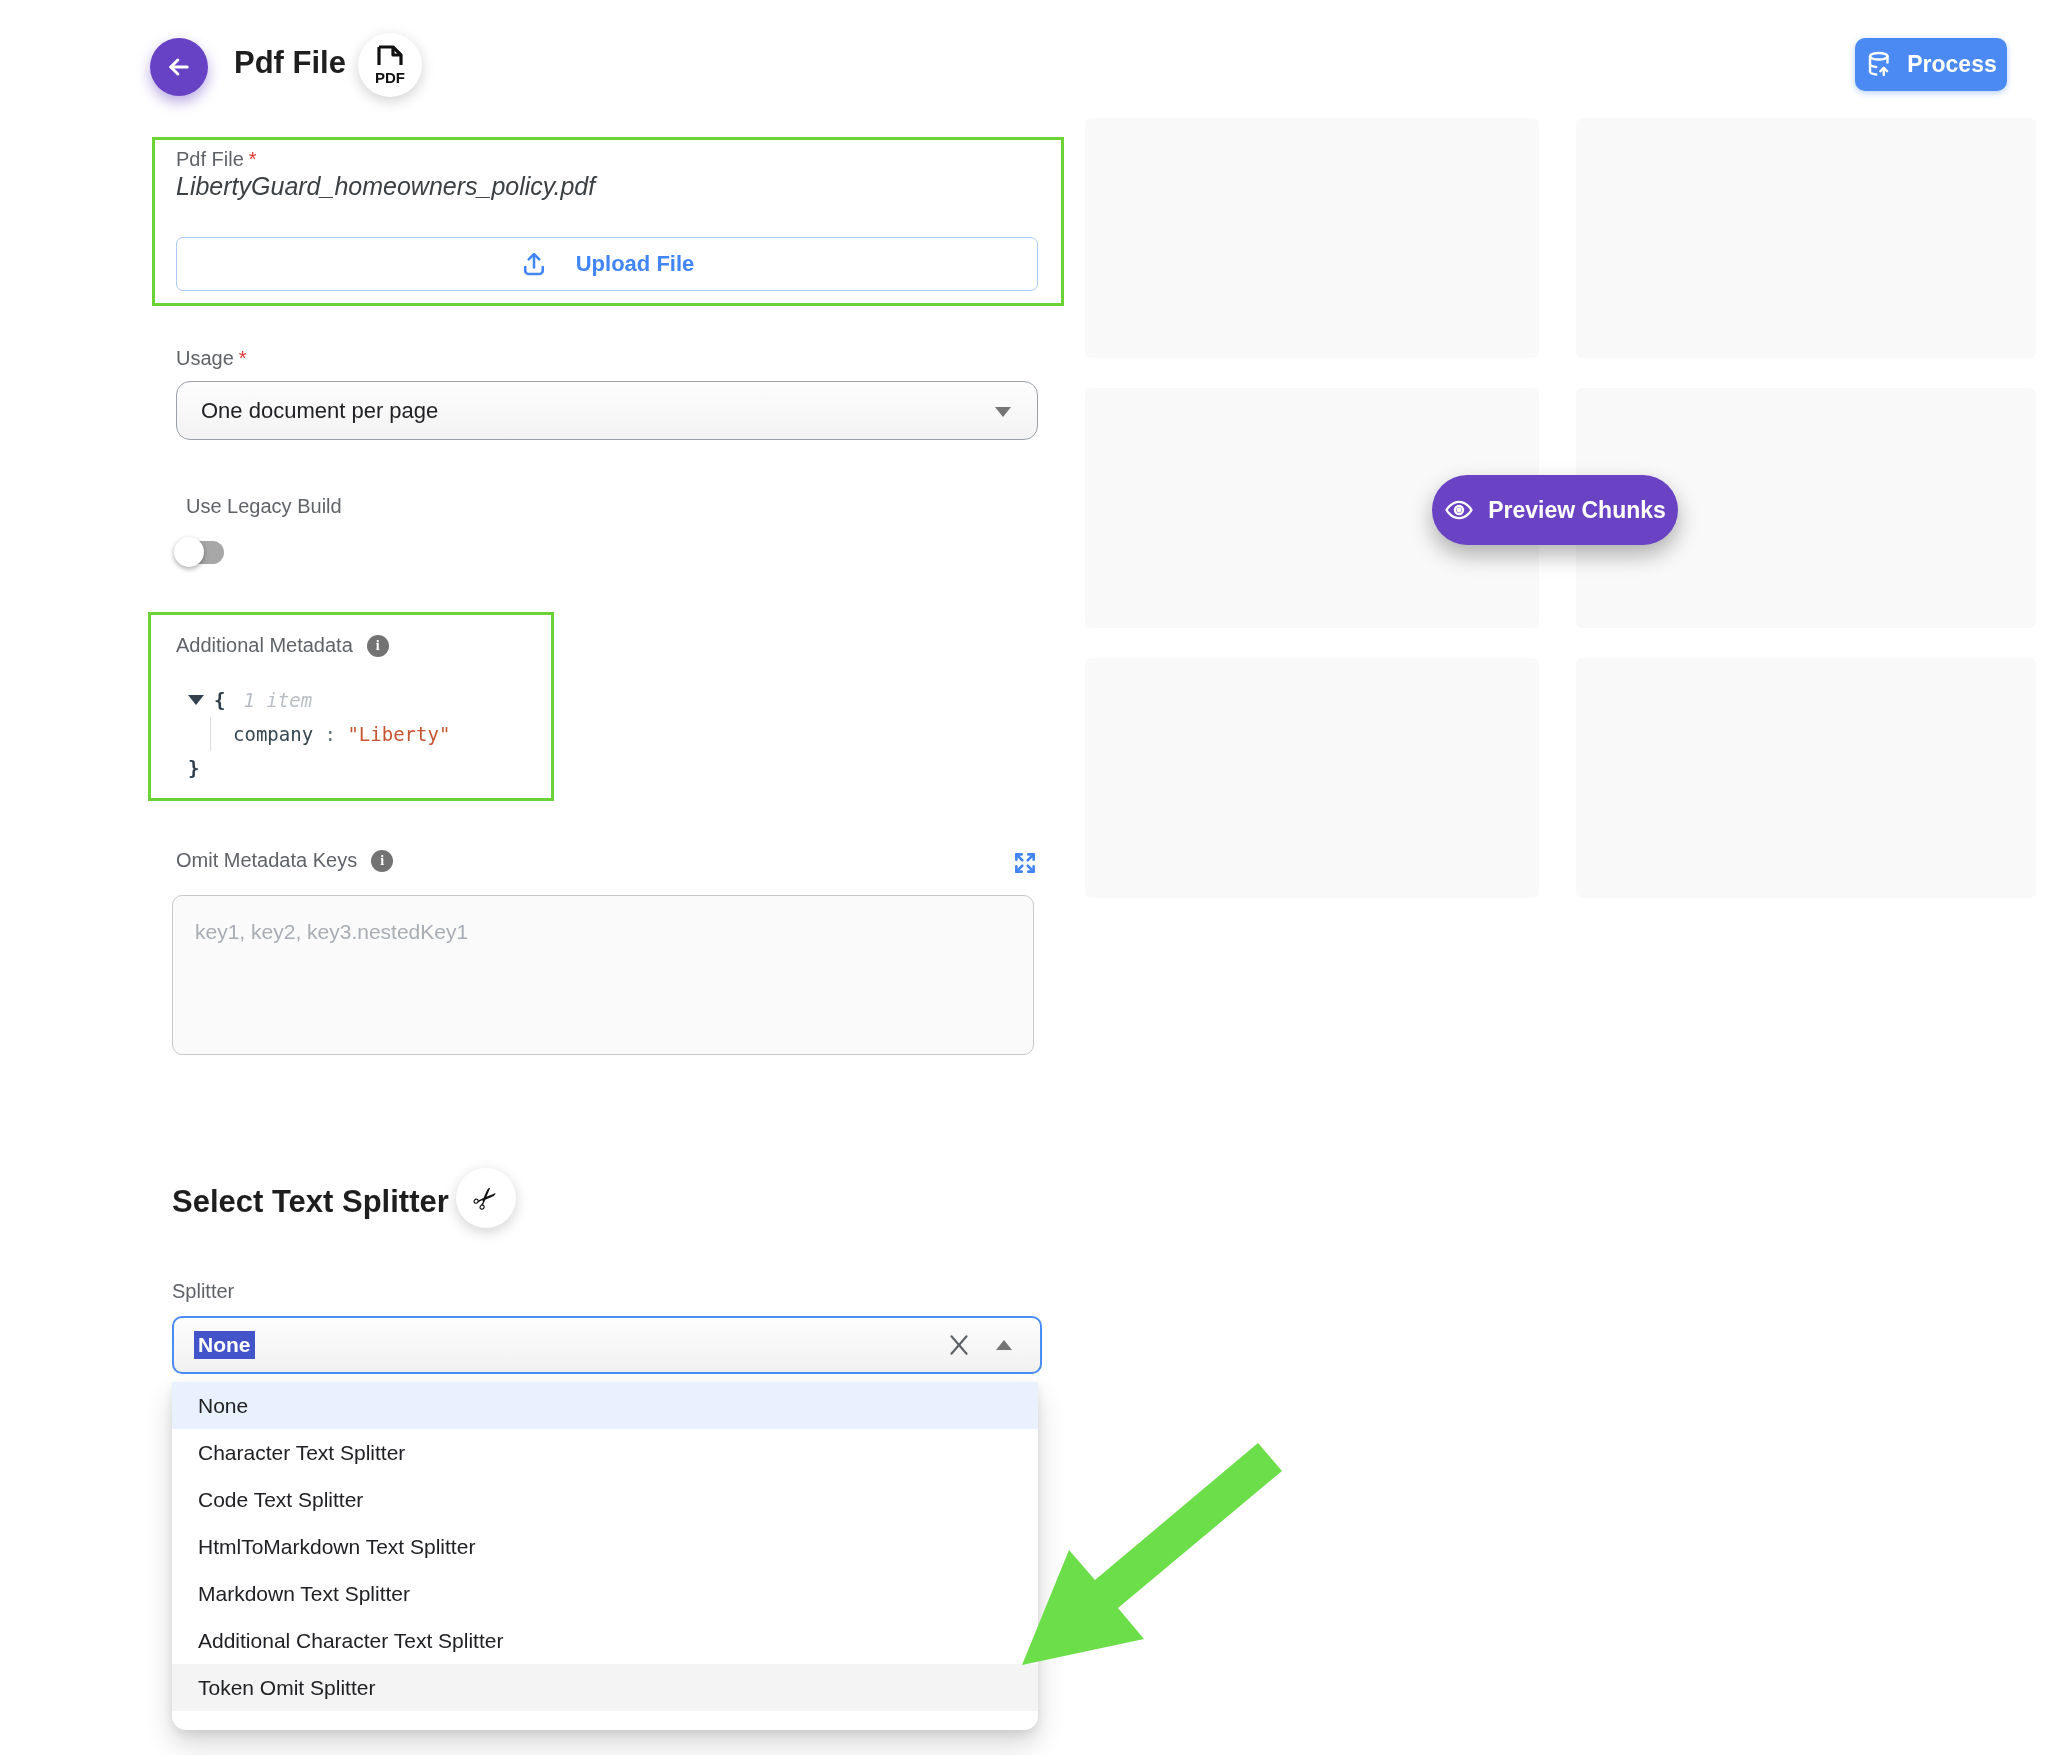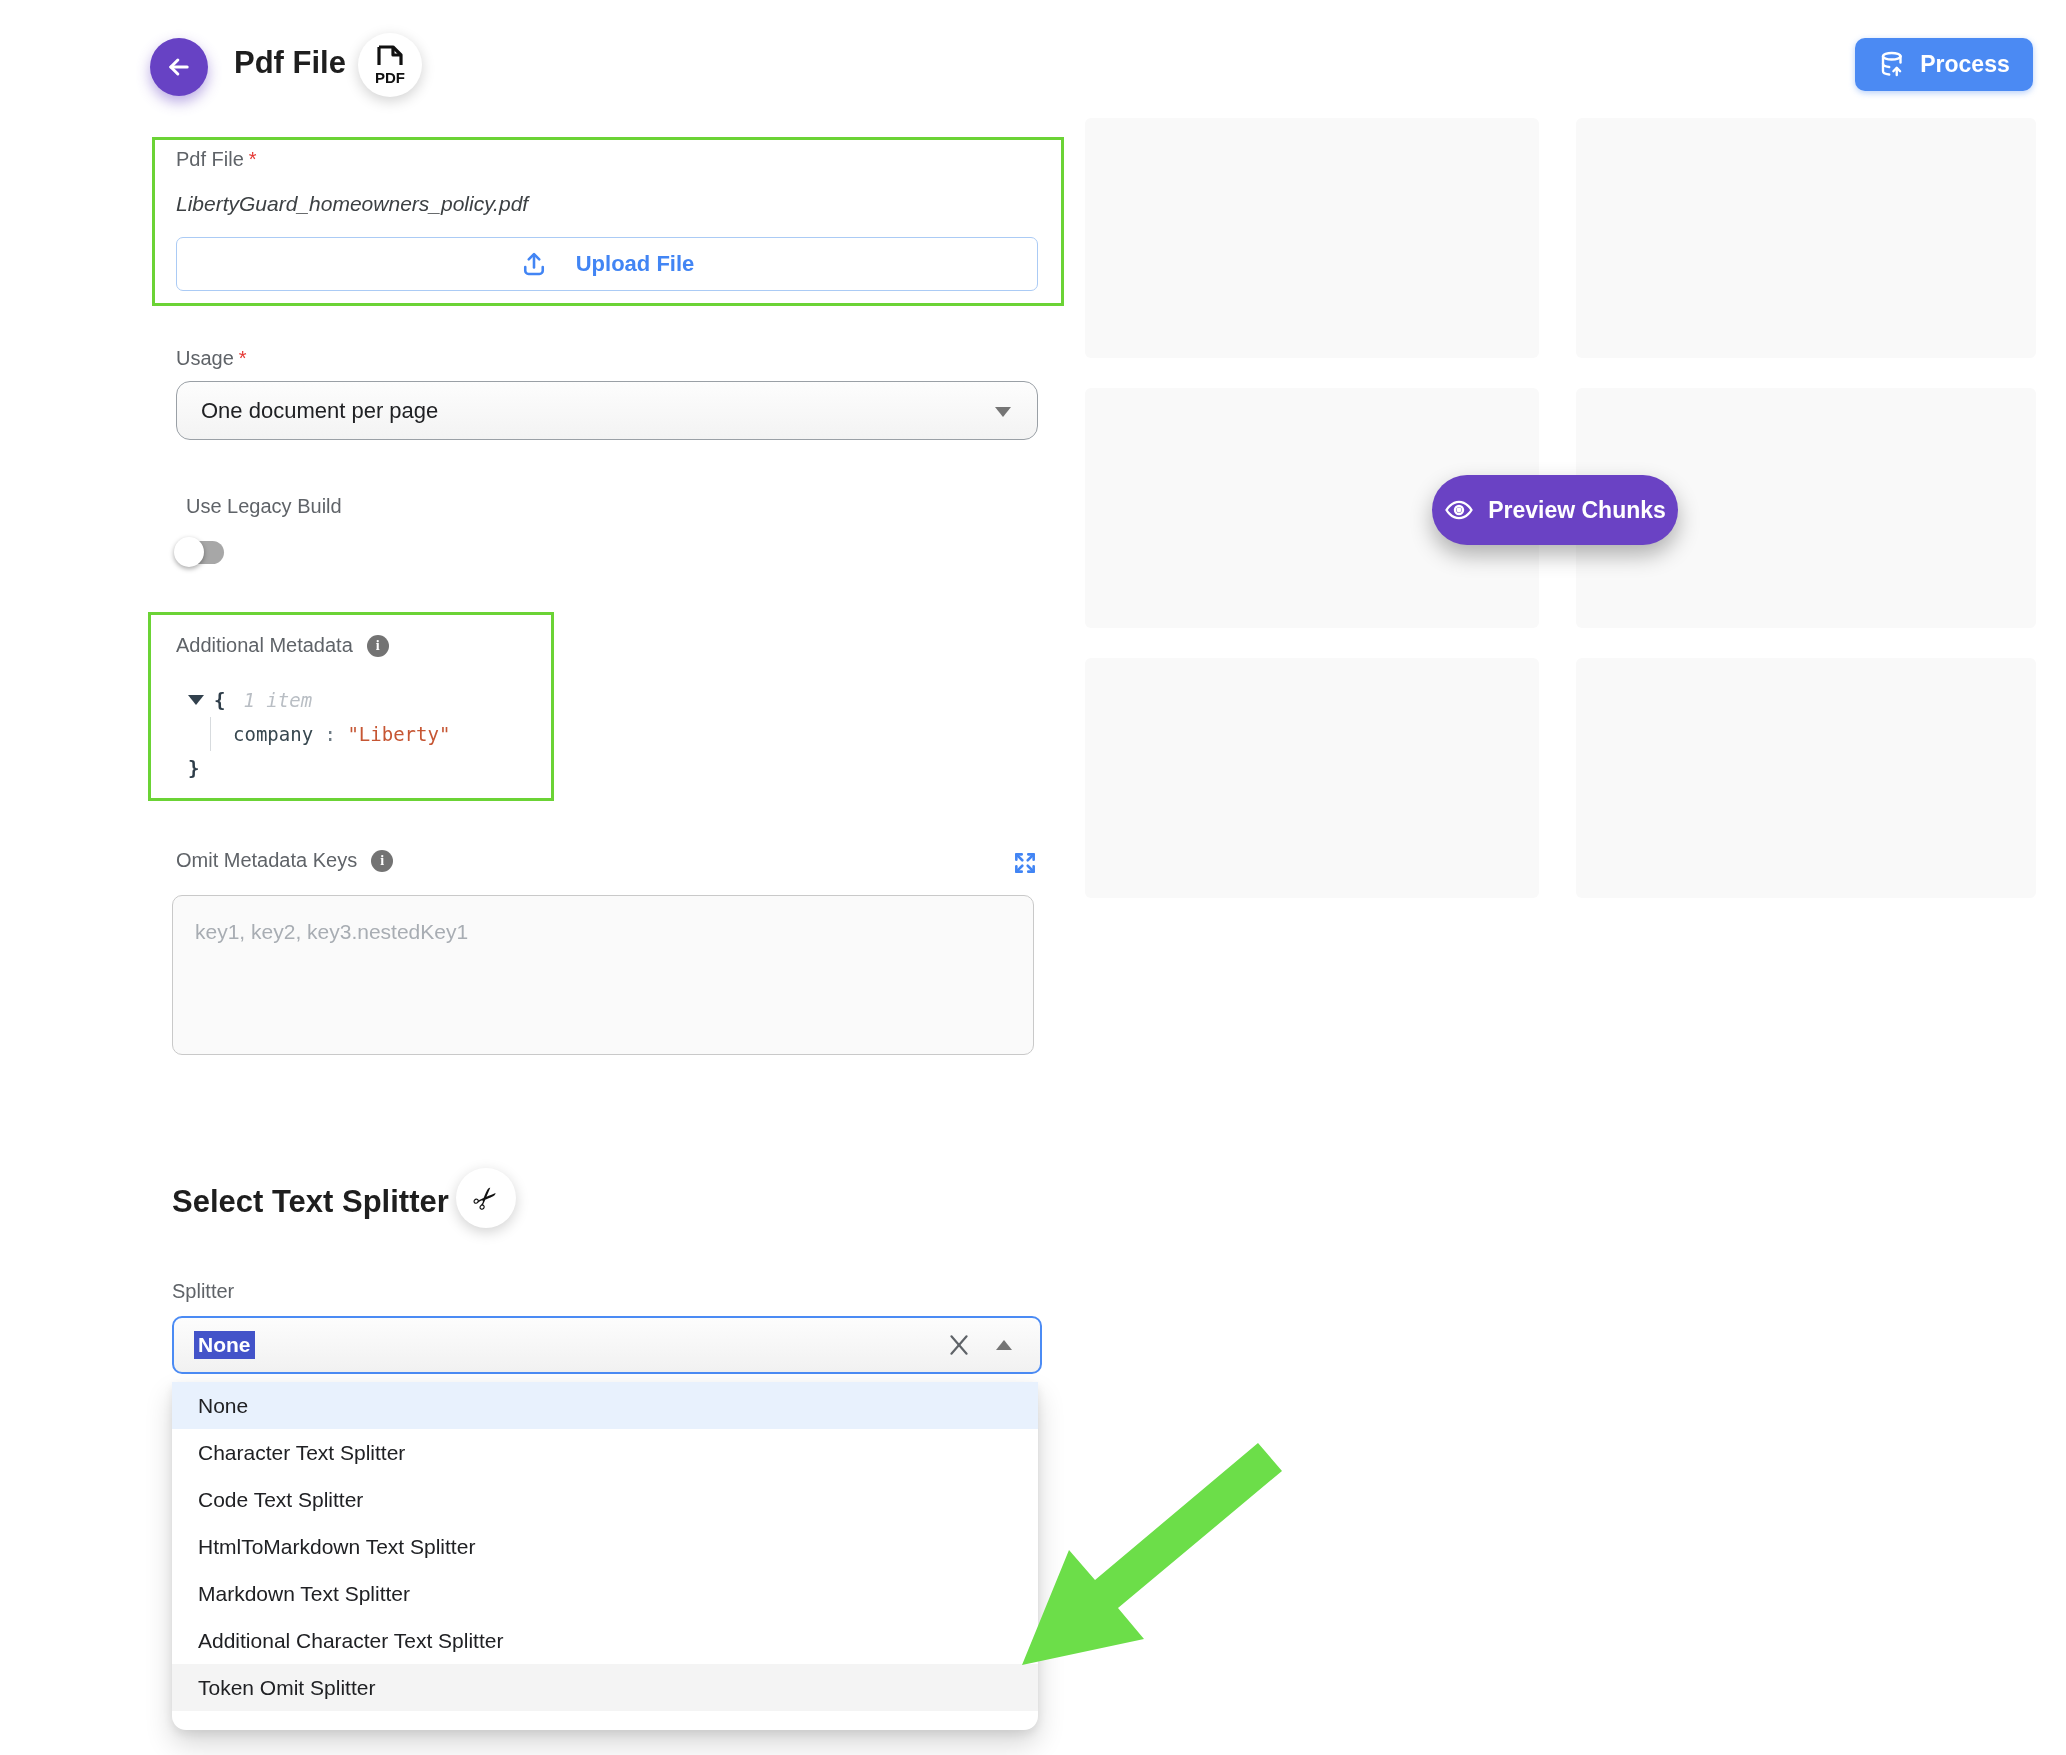--- a/index.html
+++ b/index.html
@@ -8,32 +8,32 @@
   .abs{position:absolute;}
 
   
   .back-btn{left:150px;top:38px;width:58px;height:58px;border-radius:50%;
     background:#6742c4;display:flex;align-items:center;justify-content:center;
     box-shadow:0 6px 14px rgba(103,66,196,.45);cursor:pointer;}
   .back-btn svg{width:28px;height:28px;}
   .page-title{left:234px;top:45px;font-size:31px;font-weight:bold;color:#1e1e1e;}
   .pdf-badge{left:358px;top:33px;width:64px;height:64px;border-radius:50%;background:#fff;
     box-shadow:0 4px 14px rgba(0,0,0,.18);display:flex;align-items:center;justify-content:center;}
-  .process-btn{left:1855px;top:38px;width:178px;height:53px;border-radius:10px;background:#4b8af3;
+  .process-btn{left:1855px;top:38px;width:152px;height:53px;border-radius:10px;background:#4b8af3;
     display:flex;align-items:center;justify-content:center;gap:12px;cursor:pointer;
     box-shadow:0 2px 6px rgba(75,138,243,.4);}
   .process-btn span{color:#fff;font-size:23px;font-weight:bold;}
 
   
   .green-frame{border:3px solid #6bd335;}
   .frame-pdf{left:152px;top:137px;width:906px;height:163px;background:#fff;}
   .field-label{font-size:20px;color:#5f6368;}
   .req{color:#e53935;margin-left:5px;}
   .lbl-pdf{left:176px;top:148px;}
-  .filename{left:176px;top:192px;font-size:21px;font-style:italic;color:#3c4043;}
+  .filename{left:176px;top:172px;font-size:25px;font-style:italic;color:#3c4043;}
   .upload-btn{left:176px;top:237px;width:860px;height:52px;border:1px solid #abcbf5;border-radius:7px;
     background:#fff;display:flex;align-items:center;justify-content:center;gap:28px;cursor:pointer;}
   .upload-btn span{color:#4285f4;font-size:22px;font-weight:bold;}
 
   .lbl-usage{left:176px;top:347px;}
   .usage-select{left:176px;top:381px;width:860px;height:57px;border:1.5px solid #9aa0a6;border-radius:14px;
     background:linear-gradient(180deg,#fdfdfd,#f3f3f3);display:flex;align-items:center;cursor:pointer;}
   .usage-select .val{margin-left:24px;font-size:22px;color:#202124;}
   .caret-down{position:absolute;right:26px;top:25px;width:0;height:0;
     border-left:8px solid transparent;border-right:8px solid transparent;border-top:10px solid #757575;}

